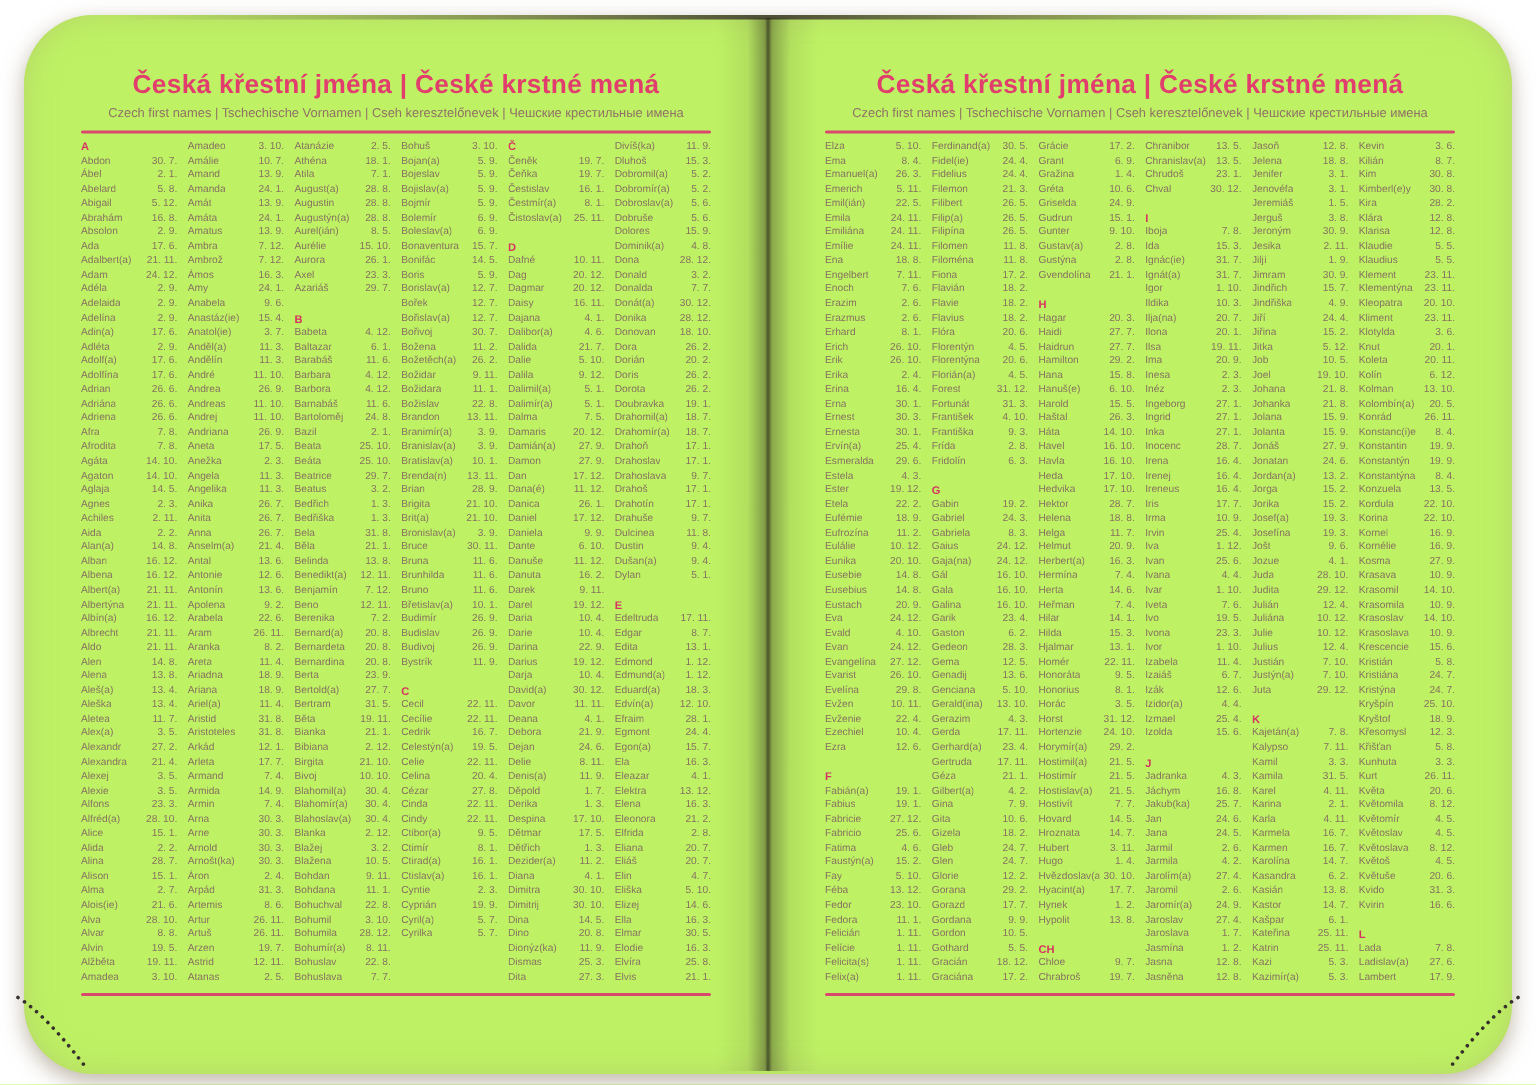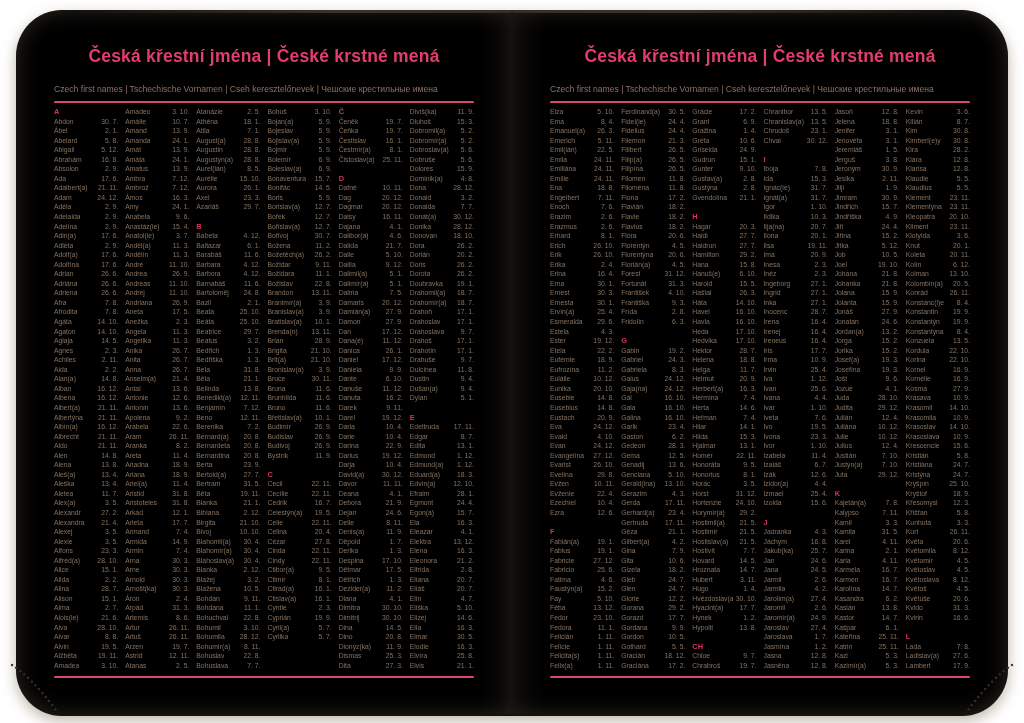--- a/index.html
+++ b/index.html
@@ -3,21 +3,21 @@
 <meta charset="utf-8">
 <style>
   html,body{margin:0;padding:0;}
   body{
     width:1024px;height:723px;position:relative;overflow:hidden;
     background:#ffffff;
     font-family:"Liberation Sans", sans-serif;
   }
   .book{
     position:absolute;left:16px;top:10px;width:992px;height:706px;
-    background:#000000;
+    background:#bef264;
     border-radius:46px;
     box-shadow:0 5px 14px rgba(140,125,100,.55), inset 0 0 22px rgba(165,145,115,.28);
   }
   .book-top-edge{
     position:absolute;top:0;left:60px;right:60px;height:3px;border-radius:2px;
     background:linear-gradient(to right, rgba(90,80,68,0) 0%, rgba(90,80,68,.55) 30%,
       rgba(58,52,44,.85) 50%, rgba(90,80,68,.55) 70%, rgba(90,80,68,0) 100%);
   }
   .pages{position:absolute;inset:0;display:flex;}
   .page{width:50%;height:100%;position:relative;}
@@ -26,21 +26,21 @@
     position:absolute;top:2px;bottom:2px;left:calc(50% - 34px);width:68px;pointer-events:none;
     background:linear-gradient(to right,
       rgba(70,60,48,0) 0%, rgba(70,60,48,.10) 30%, rgba(45,38,30,.42) 47%,
       rgba(28,23,18,.72) 50%, rgba(45,38,30,.36) 54%, rgba(70,60,48,.10) 72%, rgba(70,60,48,0) 100%);
   }
   .title{
     text-align:center;font-weight:bold;font-size:17.5px;line-height:20px;
     color:#e23e6d;letter-spacing:.2px;white-space:nowrap;
   }
   .subtitle{
-    text-align:left;font-size:8.6px;line-height:11px;margin-top:18px;
+    text-align:center;font-size:8.6px;line-height:11px;margin-top:4px;
     color:#8f7265;white-space:nowrap;
   }
   .rule{height:2px;background:#d9486e;margin-top:6px;border-radius:1px;}
   .grid{
     display:grid;grid-template-columns:repeat(6,1fr);column-gap:7px;margin-top:4px;
   }
   .col{min-width:0;}
   .row{
     display:flex;justify-content:space-between;align-items:baseline;
     height:9.56px;line-height:9.56px;font-size:6.8px;color:#867260;

